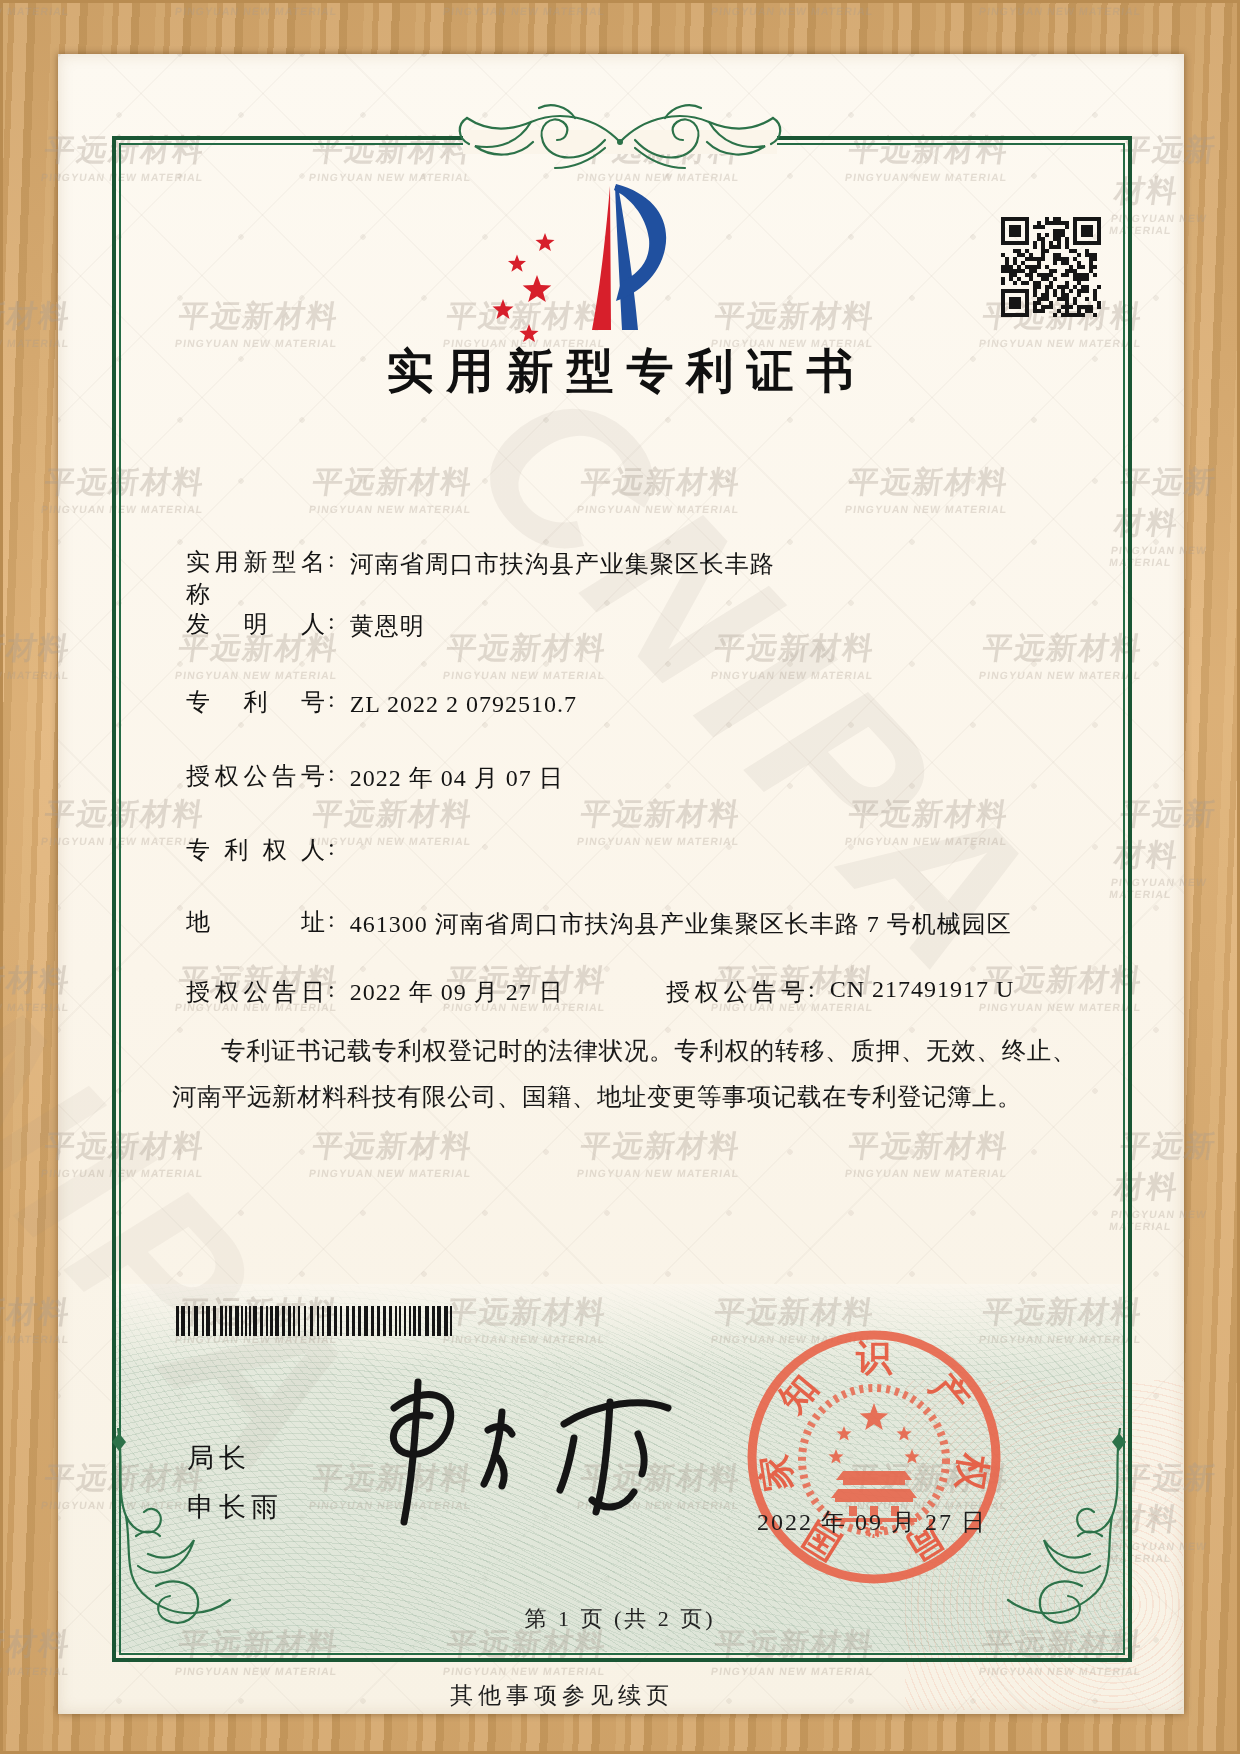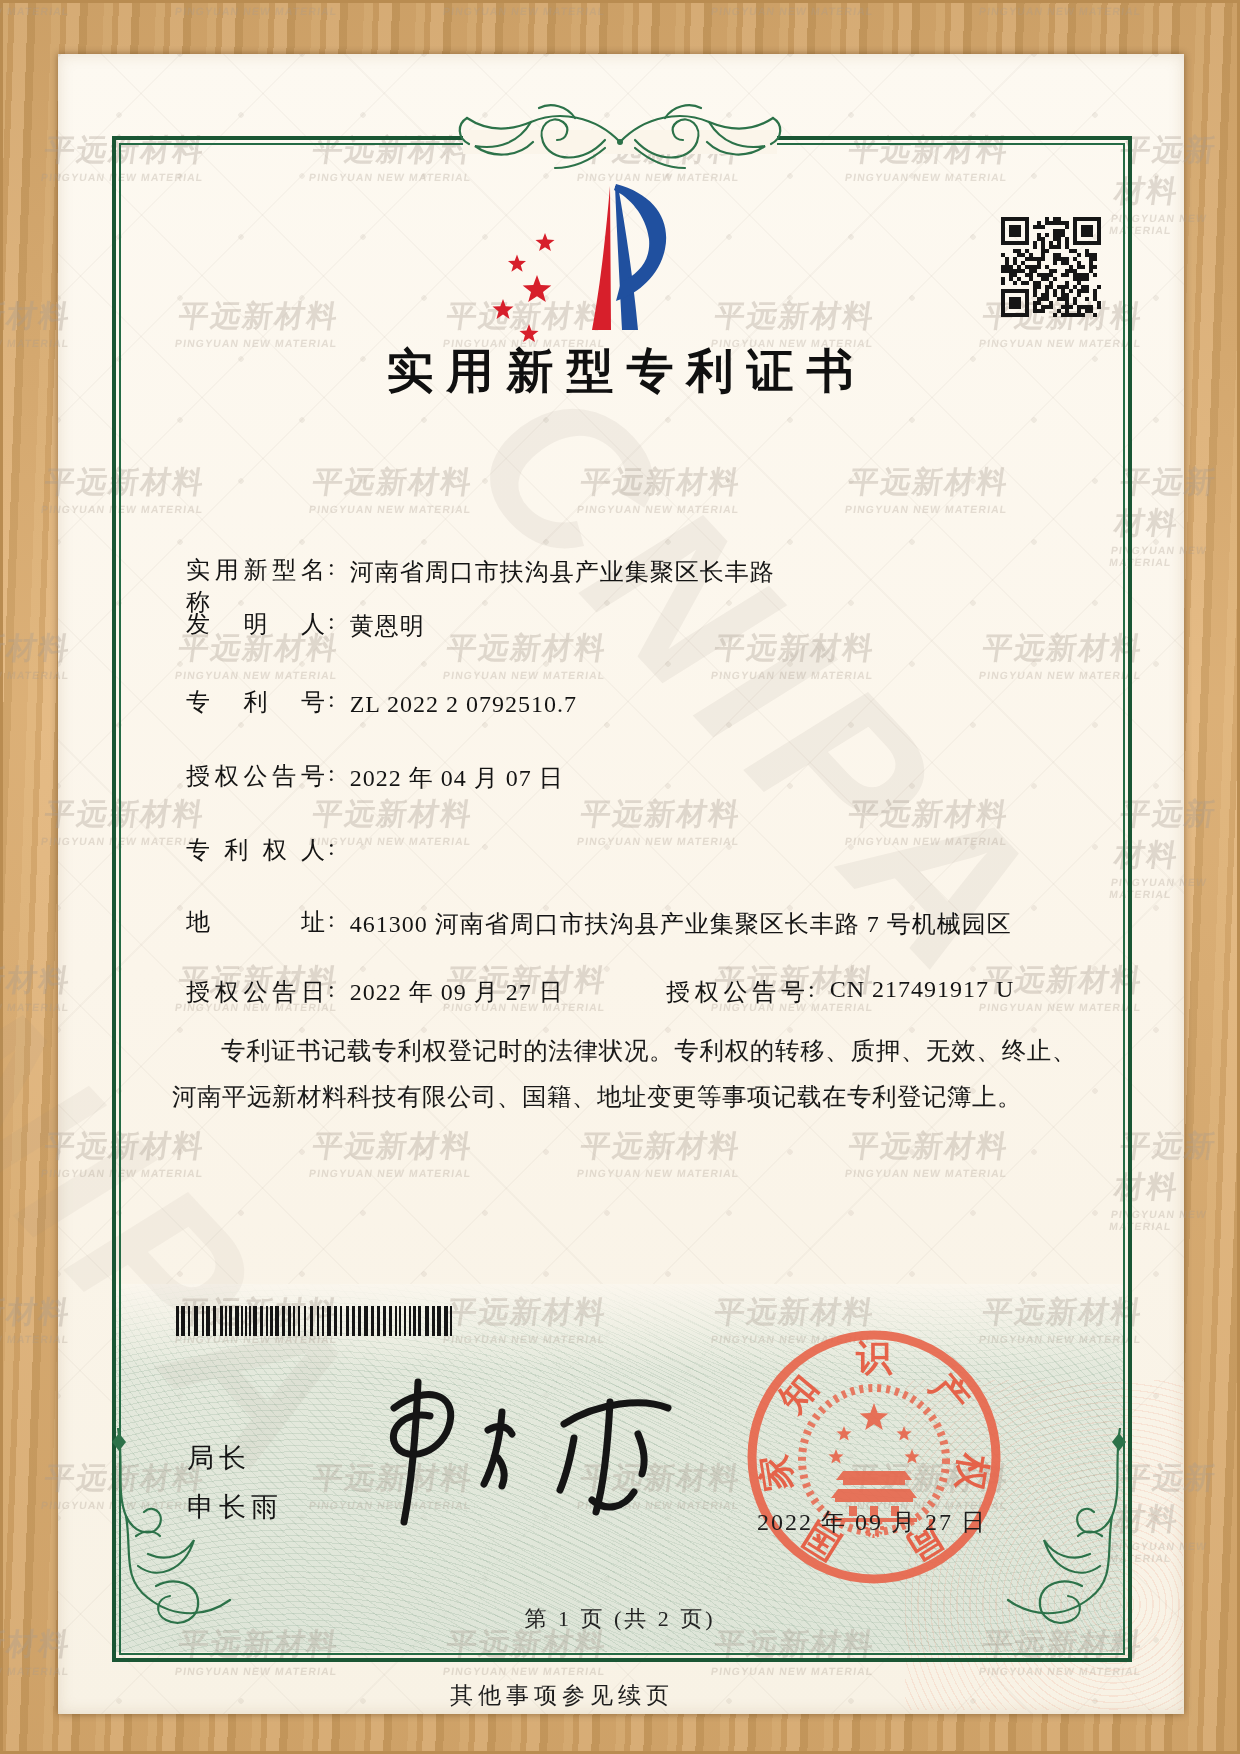--- a/index.html
+++ b/index.html
@@ -1014,21 +1014,21 @@
       <i class="b"></i>
       <i></i>
       <i></i>
       <i class="b"></i>
       <i></i>
     </div>
 
   <div class="title">实用新型专利证书</div>
 
   <div id="fields">
-      <div class="frow" style="top: 16px;">
+      <div class="frow" style="top: 8px;">
         <span class="flabel">实用新型名称</span>
         <span class="fcolon">:</span>
         <span class="fvalue">河南省周口市扶沟县产业集聚区长丰路</span>
       </div>
       <div class="frow" style="top: 70px;">
         <span class="flabel">发明人</span>
         <span class="fcolon">:</span>
         <span class="fvalue">黄恩明</span>
       </div>
       <div class="frow" style="top: 148px;">

